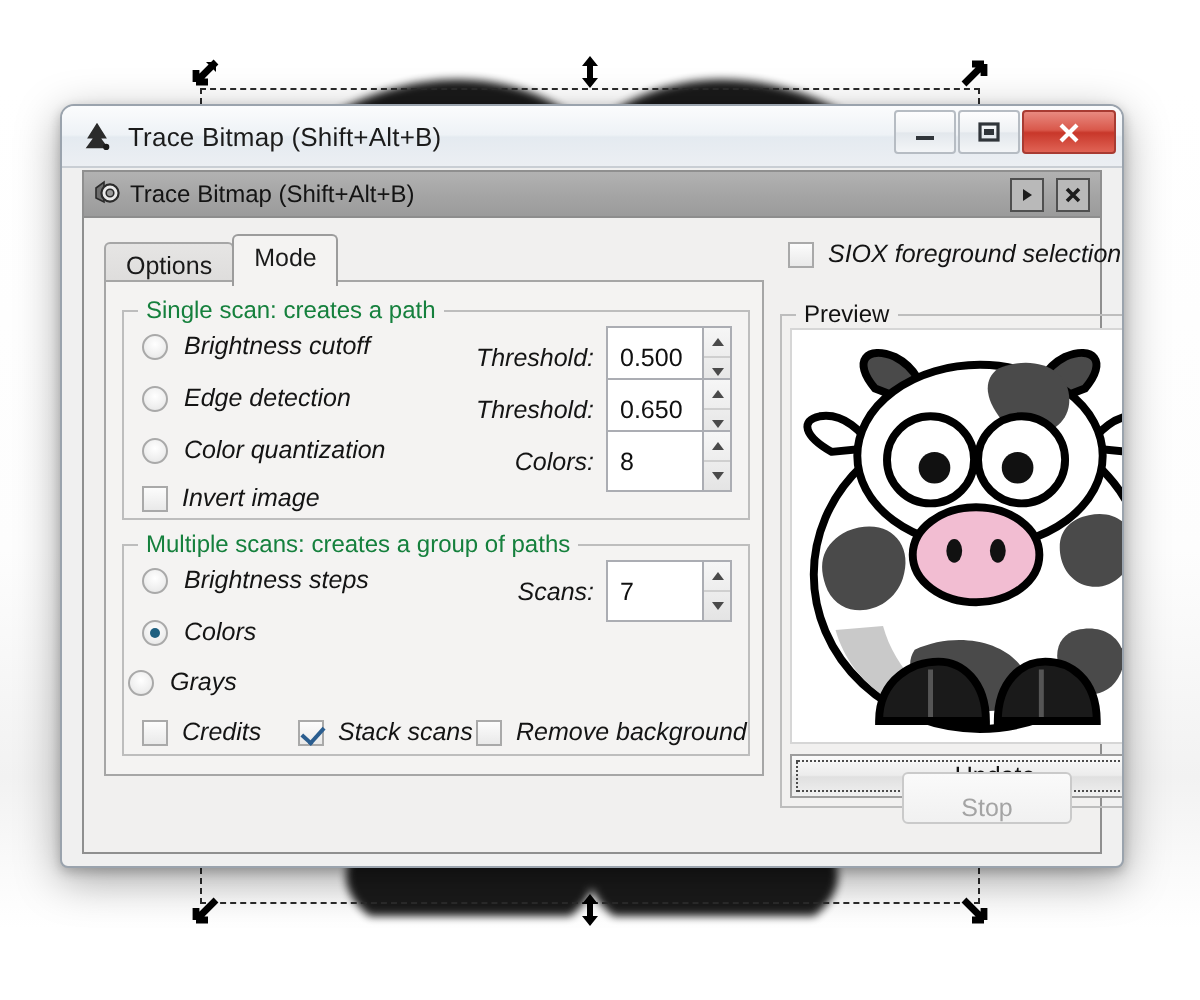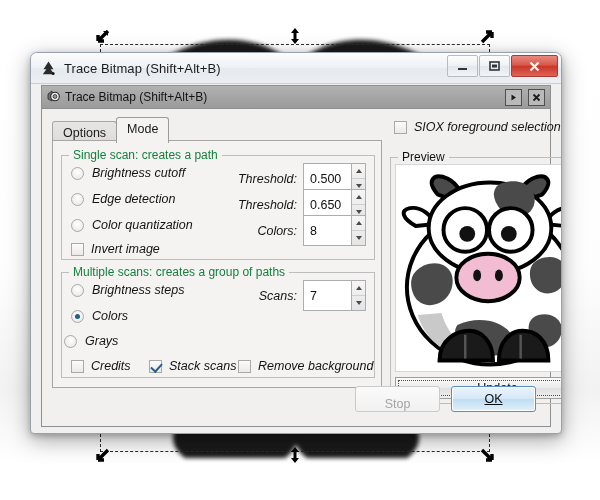--- a/index.html
+++ b/index.html
@@ -460,21 +460,18 @@
           <div class="update">
             <span class="focusring"></span>
             <span>Update</span>
           </div>
         </div>
 
         <div class="actions">
           <div class="btn disabled">
             <span>Stop</span>
           </div>
-          <div class="btn default">
-            <span class="u">OK</span>
-          </div>
         </div>
 
       </div>
     </div>
   </div>
 </div>
 
 </body></html>

